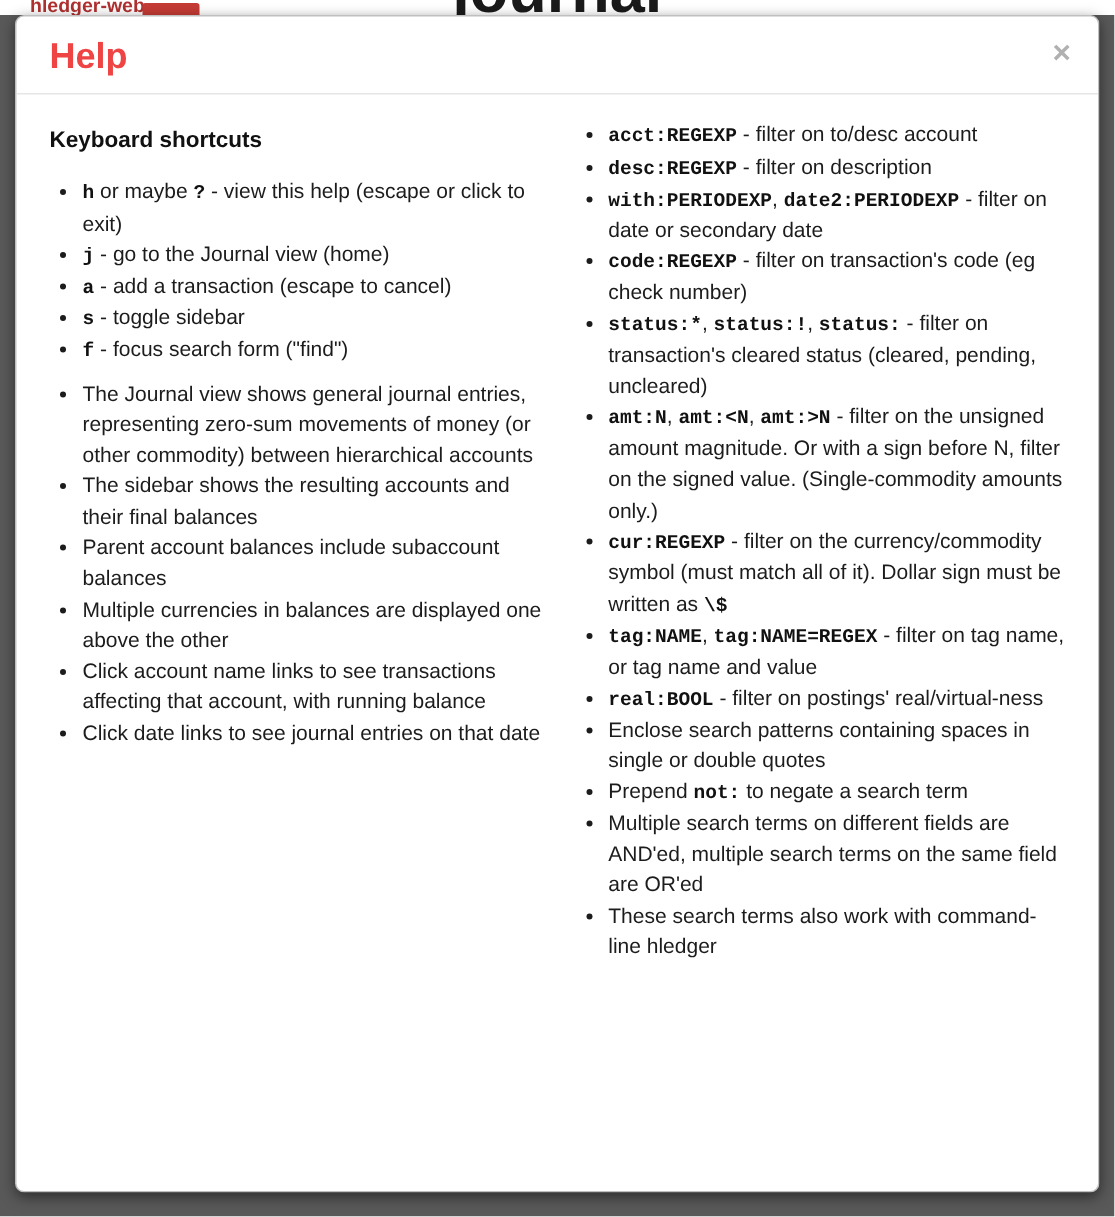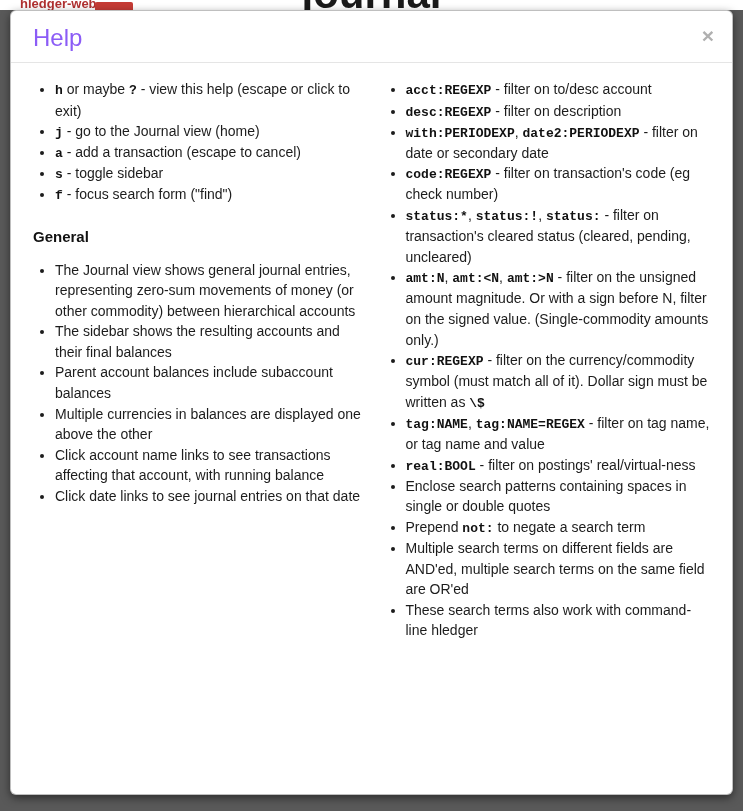--- a/index.html
+++ b/index.html
@@ -44,21 +44,21 @@
     border:1px solid rgba(0,0,0,0.25);
     border-radius:6px;
     box-shadow:0 3px 9px rgba(0,0,0,0.5);
     overflow:hidden;
   }
   .modal-header {
     display:flex; align-items:flex-start; justify-content:space-between;
     padding:14px 16px 11px 22px;
     border-bottom:1px solid #e5e5e5;
   }
-  .modal-title { font-size:24px; font-weight:normal; color:#8b5cf6; line-height:1.1; }
+  .modal-title { font-size:24px; font-weight:bold; color:#ef4444; line-height:1.1; }
   .close-btn {
     border:none; background:none; padding:0 2px;
     font-size:21px; font-weight:bold; line-height:1;
     color:#b0b0b0; cursor:pointer;
   }
 
   .modal-body {
     display:flex;
     padding:16px 20px 10px 22px;
     gap:22px;
@@ -103,29 +103,29 @@
 
 <div class="modal">
   <div class="modal-header">
     <div class="modal-title">Help</div>
     <button class="close-btn">×</button>
   </div>
 
   <div class="modal-body">
 
     <div class="col">
+      <div class="section-heading">Keyboard shortcuts</div>
       <ul class="help-list">
           <li><code>h</code><span> or maybe </span><code>?</code><span> - view this help (escape or click to exit)</span></li>
           <li><code>j</code><span> - go to the Journal view (home)</span></li>
           <li><code>a</code><span> - add a transaction (escape to cancel)</span></li>
           <li><code>s</code><span> - toggle sidebar</span></li>
           <li><code>f</code><span> - focus search form ("find")</span></li>
         </ul>
 
-      <div class="section-heading spaced">General</div>
       <ul class="help-list">
           <li><span>The Journal view shows general journal entries, representing zero-sum movements of money (or other commodity) between hierarchical accounts</span></li>
           <li><span>The sidebar shows the resulting accounts and their final balances</span></li>
           <li><span>Parent account balances include subaccount balances</span></li>
           <li><span>Multiple currencies in balances are displayed one above the other</span></li>
           <li><span>Click account name links to see transactions affecting that account, with running balance</span></li>
           <li><span>Click date links to see journal entries on that date</span></li>
         </ul>
     </div>
 

